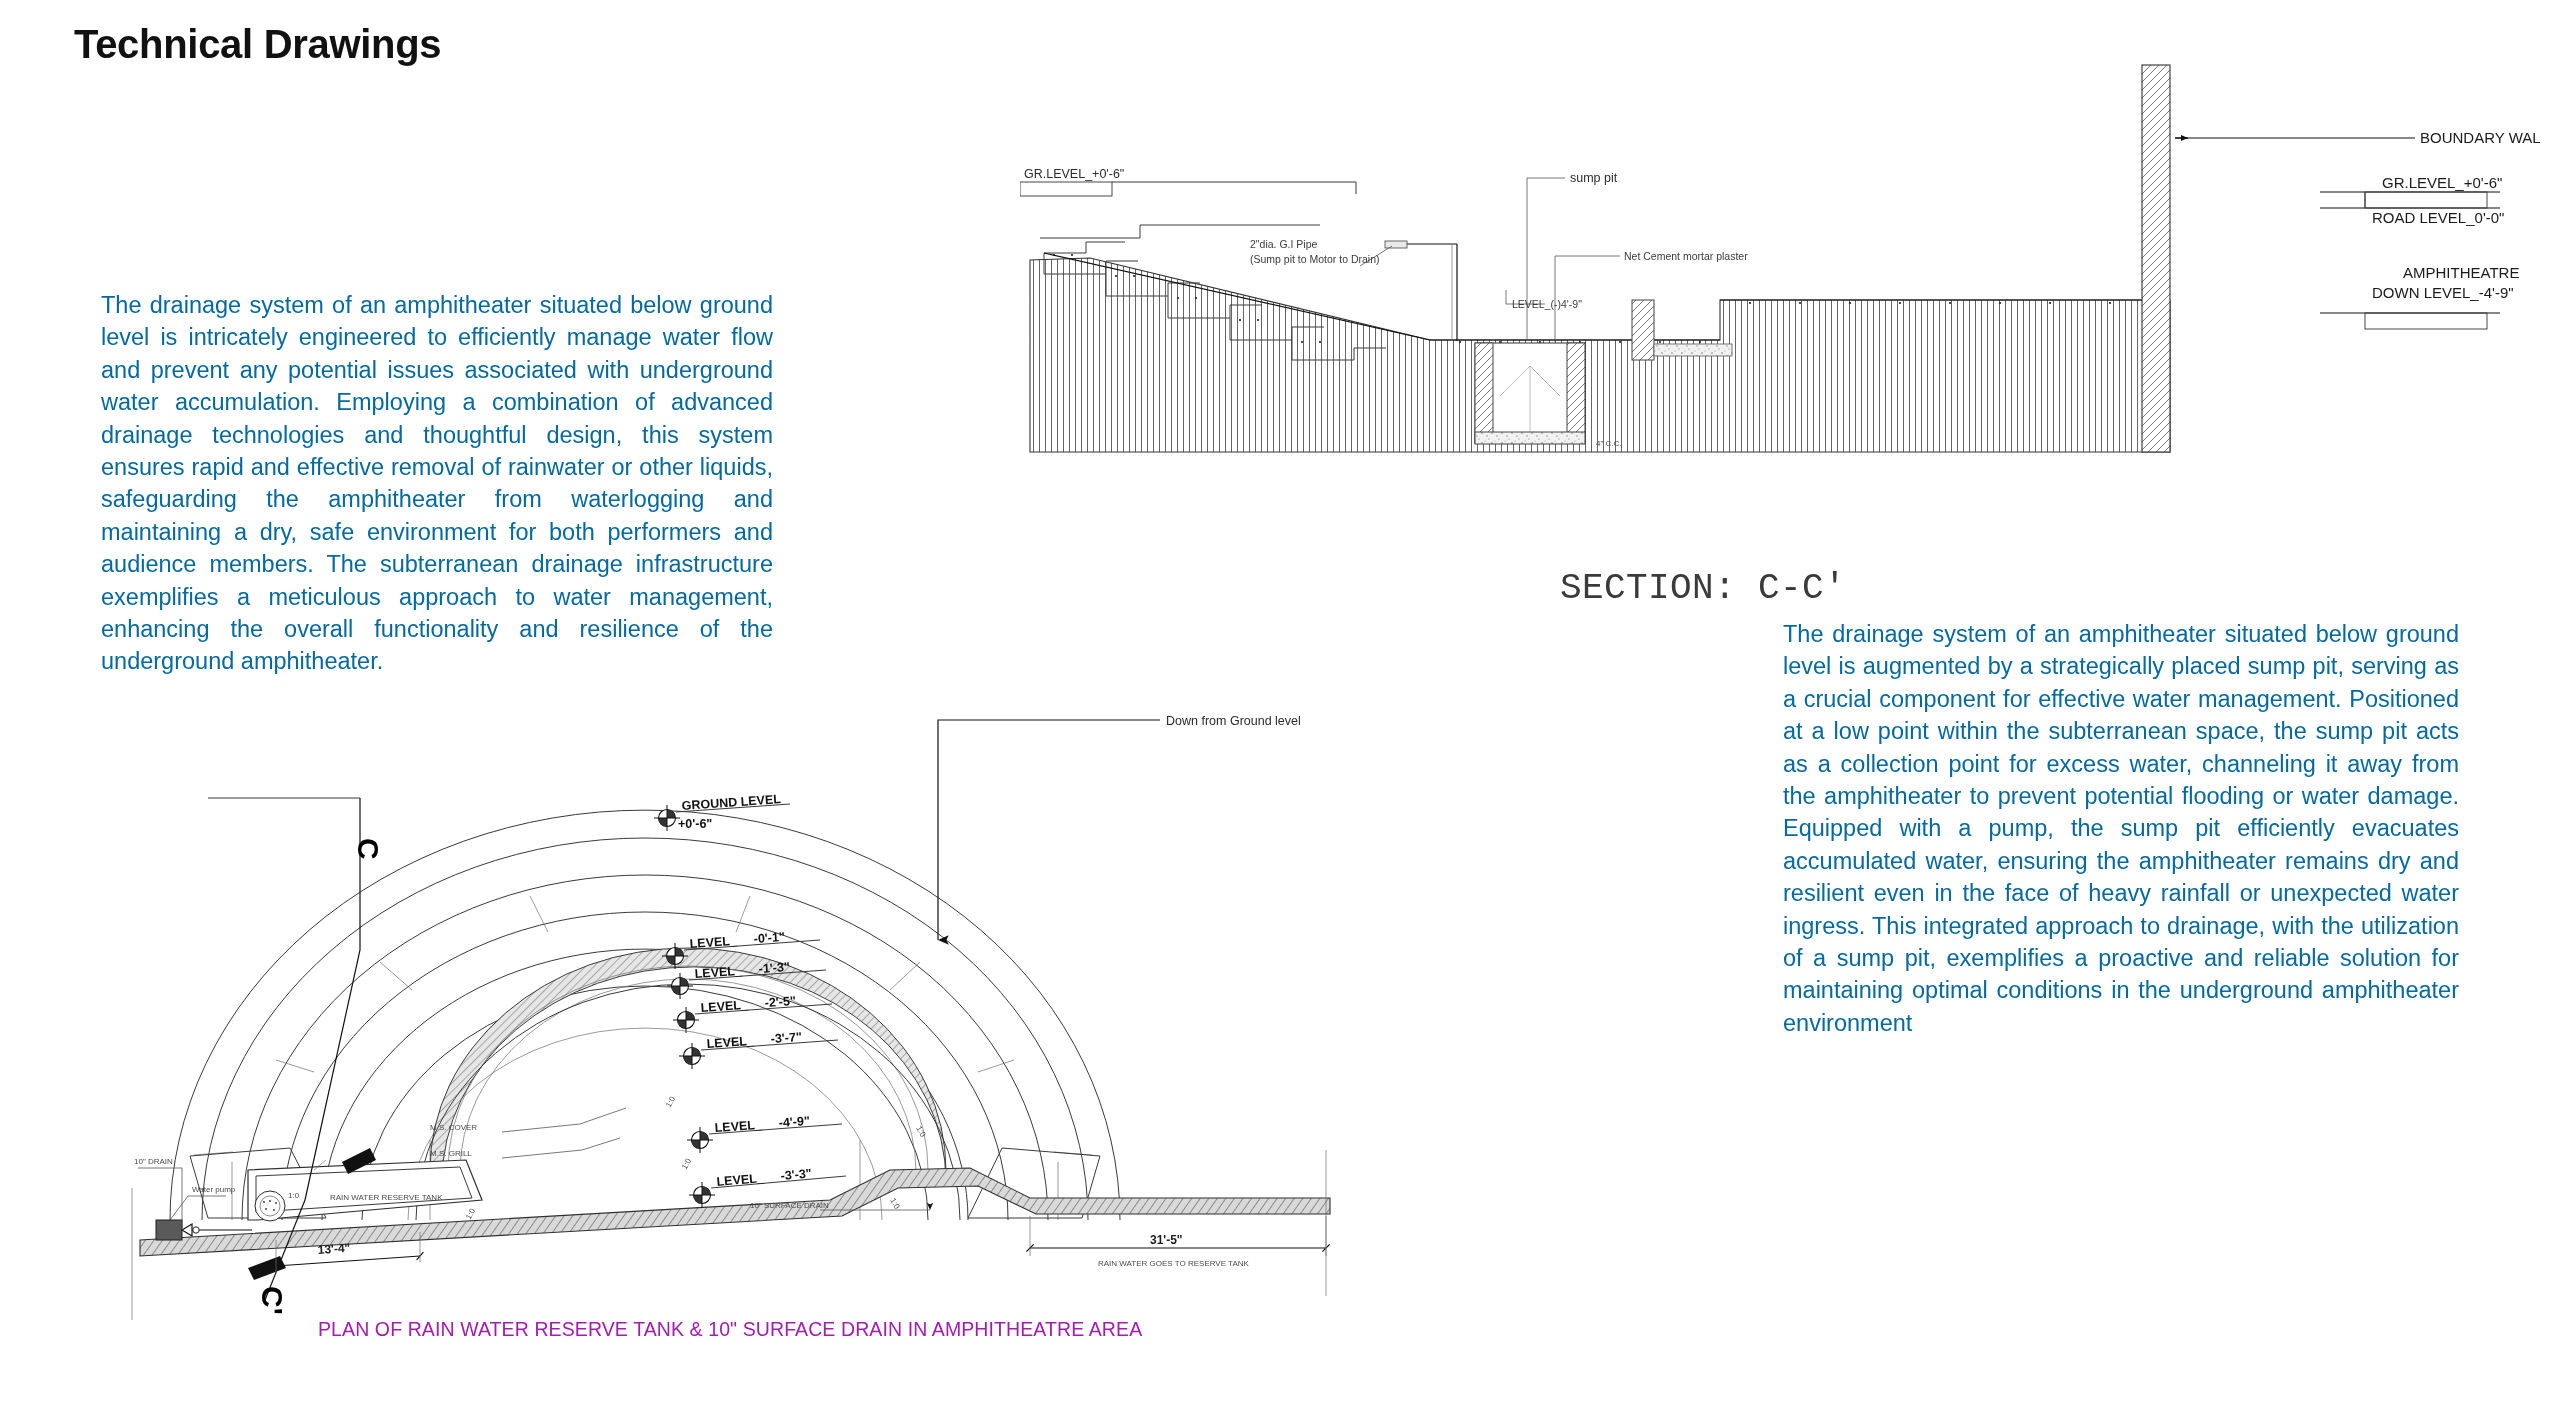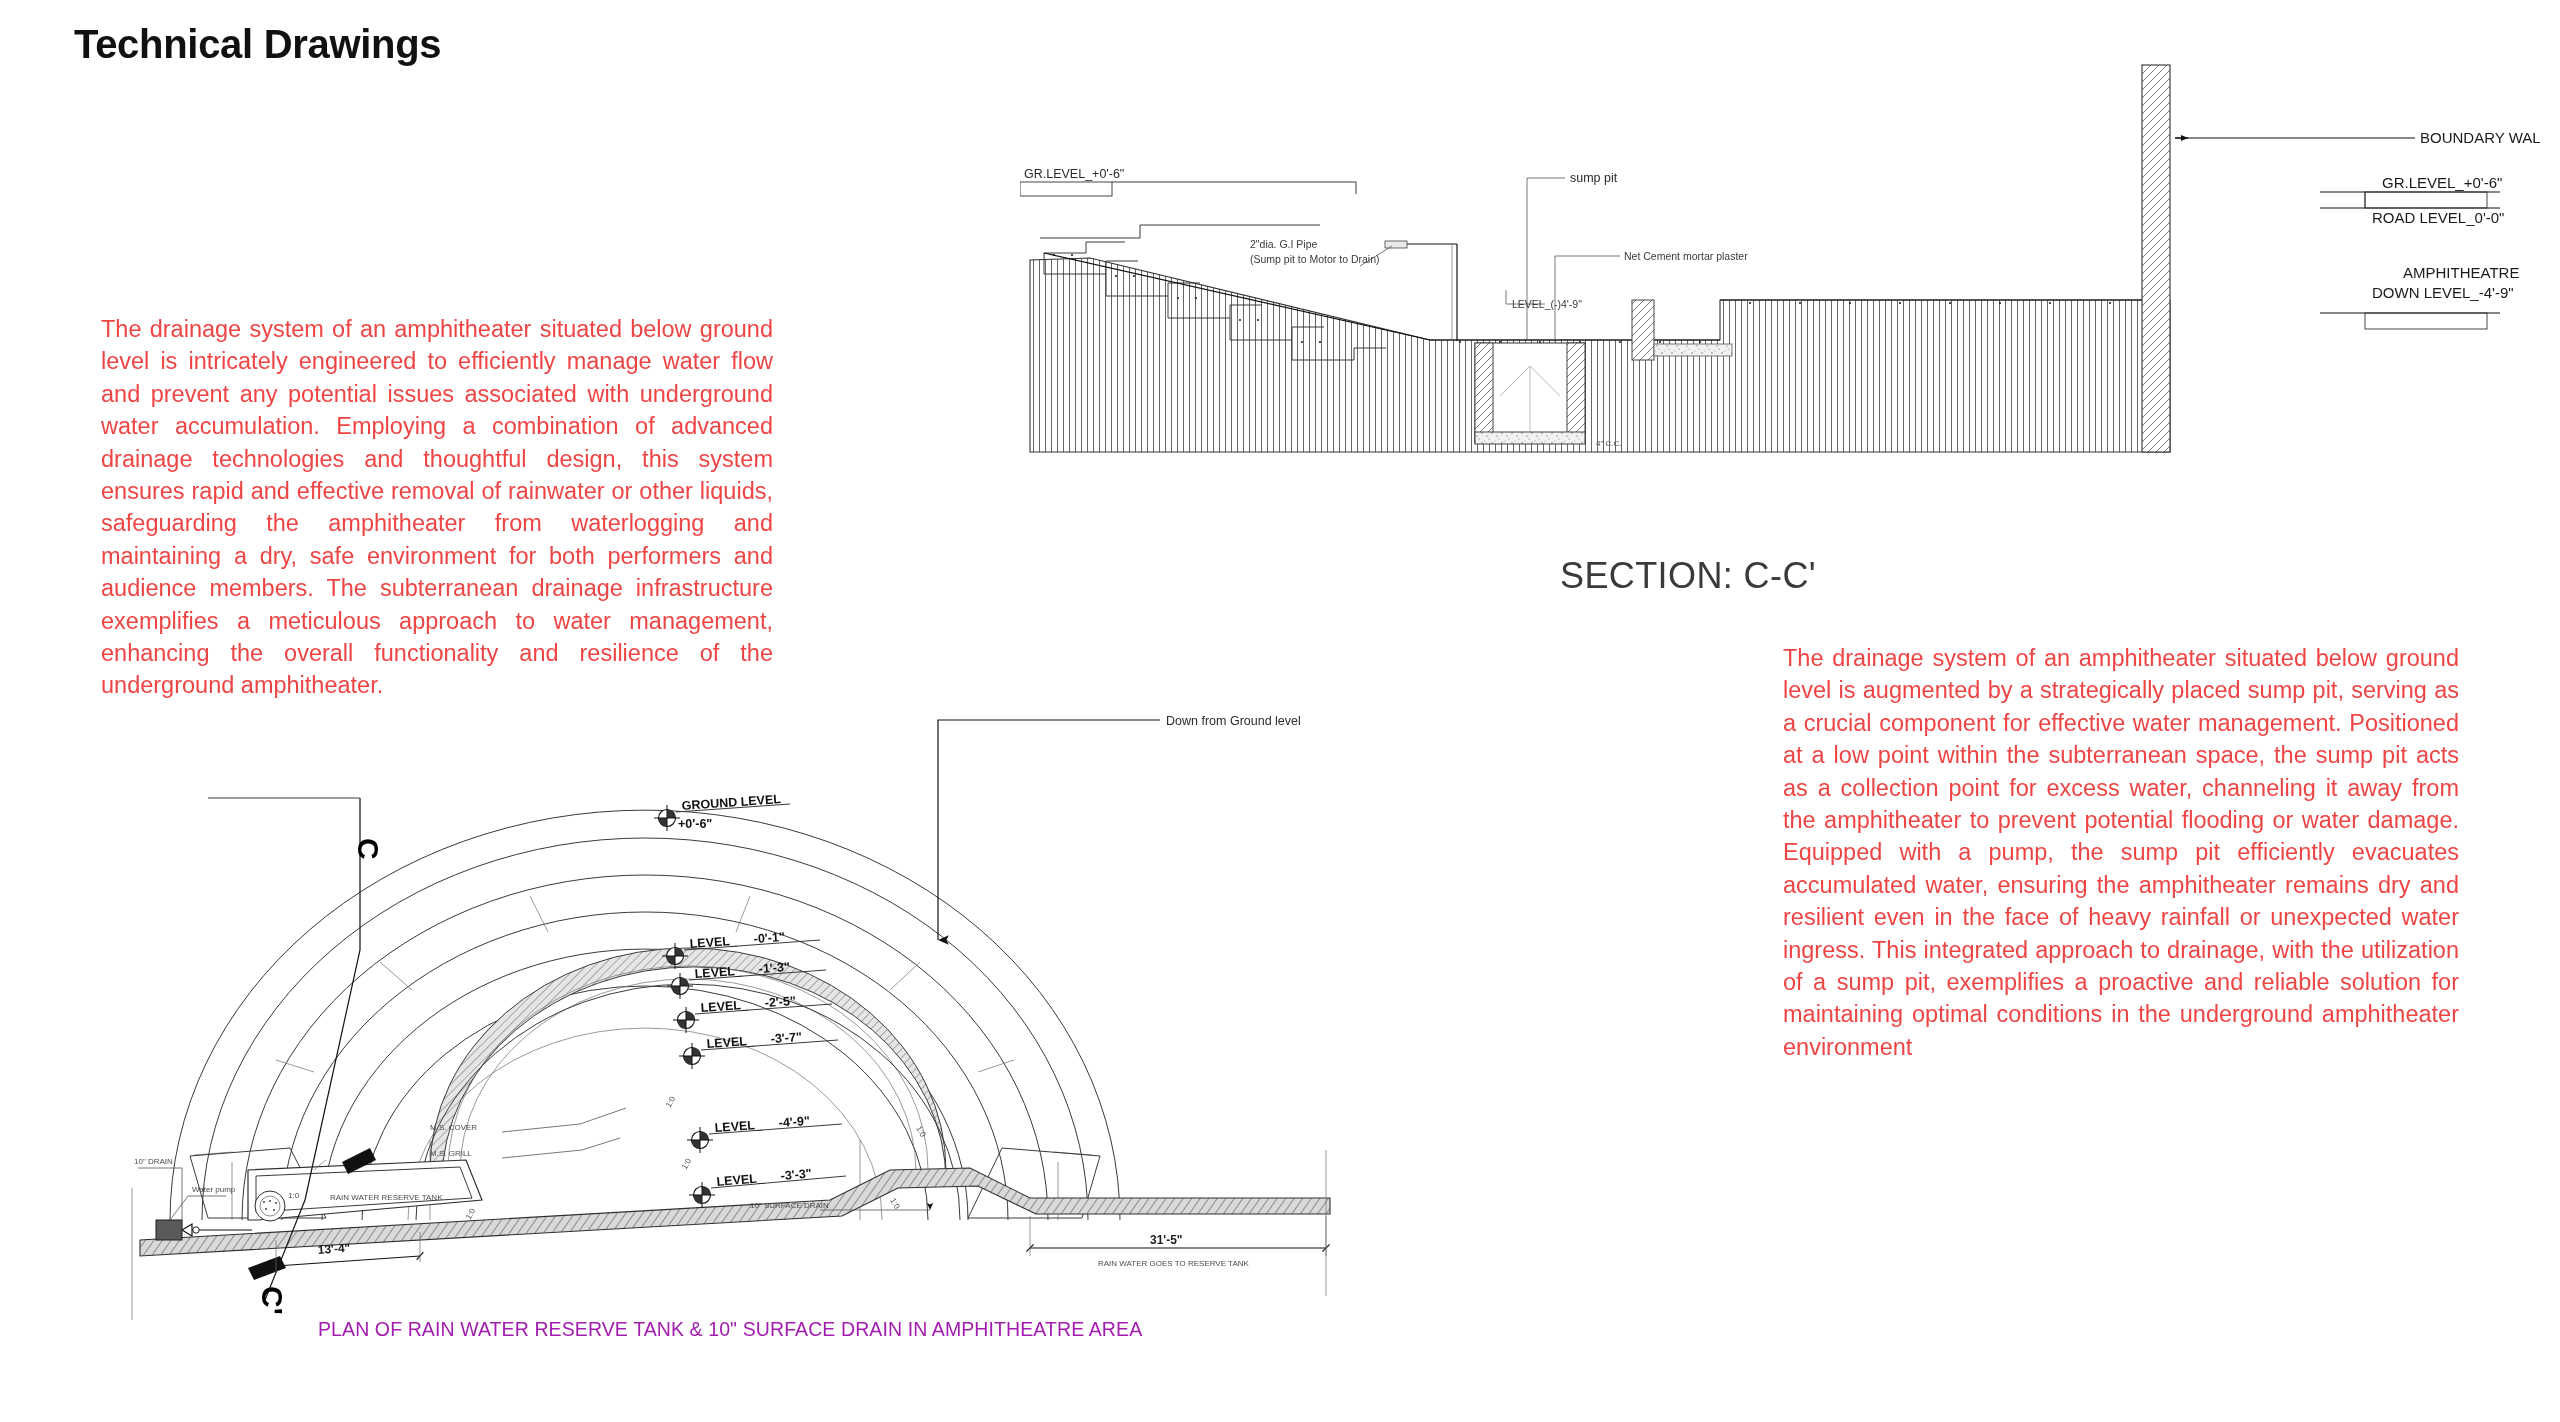--- a/index.html
+++ b/index.html
@@ -26,23 +26,22 @@
     letter-spacing: -0.3px;
     color: #111111;
   }
 
   
   .body-para {
     position: absolute;
     font-size: 23.5px;
     line-height: 32.4px;
     text-align: justify;
-    color: #ef4444;
+    color: #0369a1;
     font-family: "Liberation Sans", sans-serif;
-    margin-top: 24px;
   }
   #left-para {
     left: 101px;
     top: 289px;
     width: 672px;
   }
   #right-para {
     left: 1783px;
     top: 618px;
     width: 676px;
@@ -59,25 +58,25 @@
   
   #section-drawing {
     left: 1020px;
     top: 60px;
     width: 1520px;
     height: 520px;
   }
   #section-caption {
     position: absolute;
     left: 1560px;
-    top: 555px;
+    top: 568px;
     font-size: 36px;
     letter-spacing: 0.4px;
     color: #3a3a3a;
-    font-family: Liberation Sans, sans-serif;
+    font-family: Liberation Mono, monospace;
   }
 
   
   #plan-drawing {
     left: 130px;
     top: 700px;
     width: 1210px;
     height: 620px;
   }
   #plan-caption {

